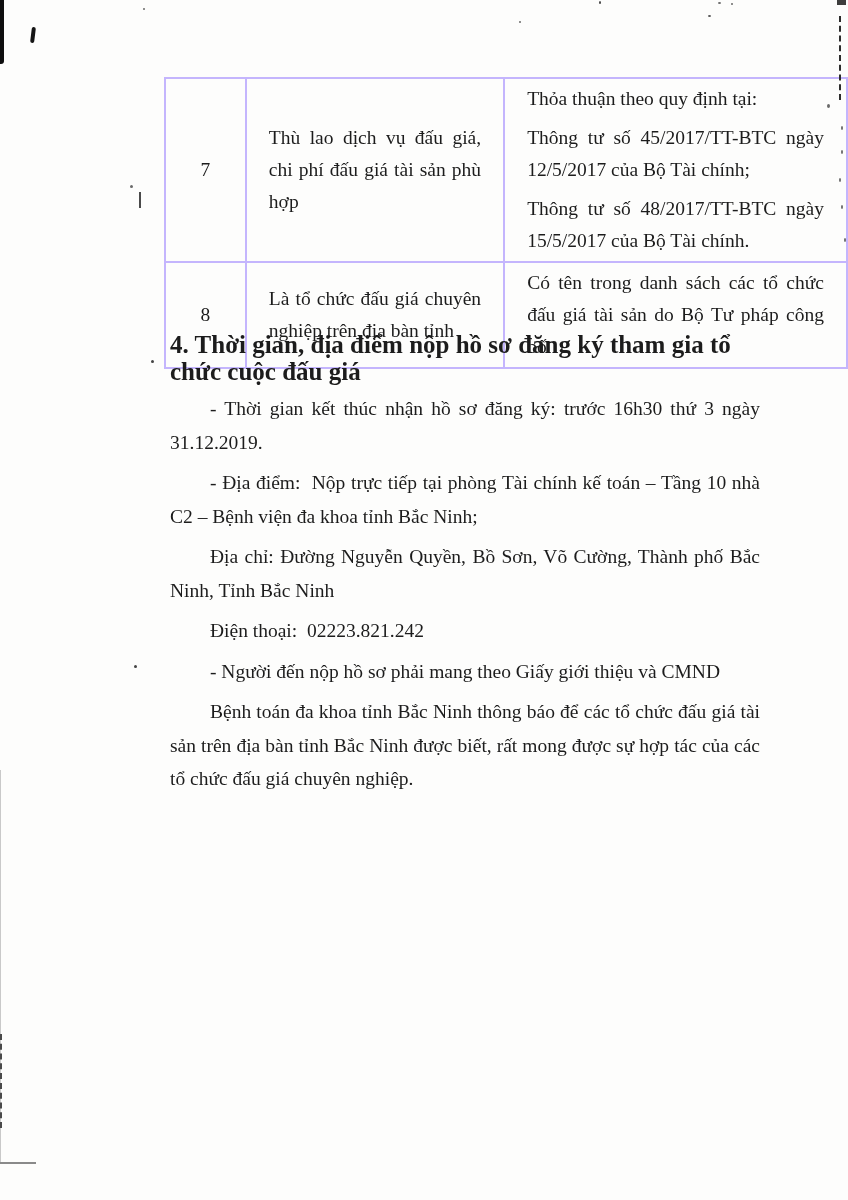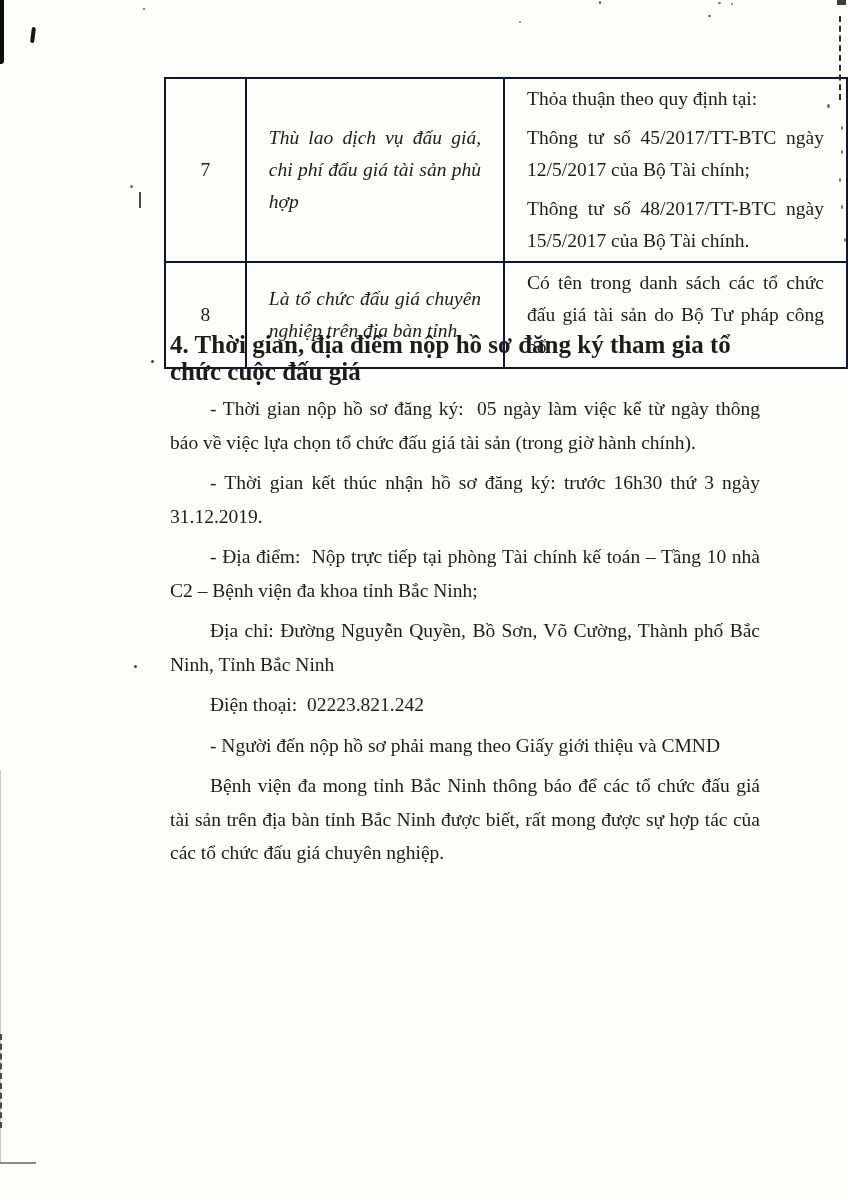--- a/index.html
+++ b/index.html
@@ -11,27 +11,27 @@
     font-family:"Liberation Serif","DejaVu Serif",serif;
     color:#1c1c1c;
   }
 
   
   table.criteria{
     position:absolute;left:164px;top:77px;
     border-collapse:collapse;table-layout:fixed;
   }
   table.criteria td{
-    border:2px solid #0f172a;
+    border:2px solid #c4b5fd;
     font-size:19.5px;line-height:32px;
     padding:4px 22px;
     vertical-align:middle;
   }
   td.num{width:38px;text-align:center;padding:0;}
-  td.crit{width:232px;text-align:justify;font-style:italic;}
+  td.crit{width:232px;text-align:justify;}
   td.det{width:322px;text-align:justify;}
   tr.row7{height:175px;}
   tr.row8{height:66px;}
   .det p{margin:0;}
   .det p + p{margin-top:7px;}
 
   
   .content{
     position:absolute;left:170px;top:331px;width:590px;
     font-size:19.5px;line-height:33.5px;
@@ -91,27 +91,26 @@
         <td class="crit">Là tổ chức đấu giá chuyên nghiệp trên địa bàn tỉnh</td>
         <td class="det">
           <p>Có tên trong danh sách các tổ chức đấu giá tài sản do Bộ Tư pháp công bố</p>
         </td>
       </tr>
     </tbody>
   </table>
 
   <div class="content">
     <p class="heading">4. Thời gian, địa điểm nộp hồ sơ đăng ký tham gia tổ chức cuộc đấu giá</p>
-    <p class="para">- Thời gian nộp hồ sơ đăng ký:&nbsp; 05 ngày làm việc kể từ ngày thông báo về việc lựa chọn tổ chức đấu giá tài sản (trong giờ hành chính).</p>
     <p class="para">- Thời gian kết thúc nhận hồ sơ đăng ký: trước 16h30 thứ 3 ngày 31.12.2019.</p>
     <p class="para">- Địa điểm:&nbsp; Nộp trực tiếp tại phòng Tài chính kế toán – Tầng 10 nhà C2 – Bệnh viện đa khoa tỉnh Bắc Ninh;</p>
     <p class="para">Địa chỉ: Đường Nguyễn Quyền, Bồ Sơn, Võ Cường, Thành phố Bắc Ninh, Tỉnh Bắc Ninh</p>
     <p class="para">Điện thoại:&nbsp; 02223.821.242</p>
     <p class="para">- Người đến nộp hồ sơ phải mang theo Giấy giới thiệu và CMND</p>
-    <p class="para">Bệnh viện đa mong tỉnh Bắc Ninh thông báo để các tổ chức đấu giá tài sản trên địa bàn tỉnh Bắc Ninh được biết, rất mong được sự hợp tác của các tổ chức đấu giá chuyên nghiệp.</p>
+    <p class="para">Bệnh toán đa khoa tỉnh Bắc Ninh thông báo để các tổ chức đấu giá tài sản trên địa bàn tỉnh Bắc Ninh được biết, rất mong được sự hợp tác của các tổ chức đấu giá chuyên nghiệp.</p>
   </div>
 
   <div class="art streak-topleft"></div>
   <div class="art mark-comma"></div>
   <div class="art mark-tick"></div>
   <div class="art speck sp1"></div>
   <div class="art speck sp2"></div>
   <div class="art speck sp3"></div>
   <div class="art speck sp4"></div>
   <div class="art speck sp5"></div>

